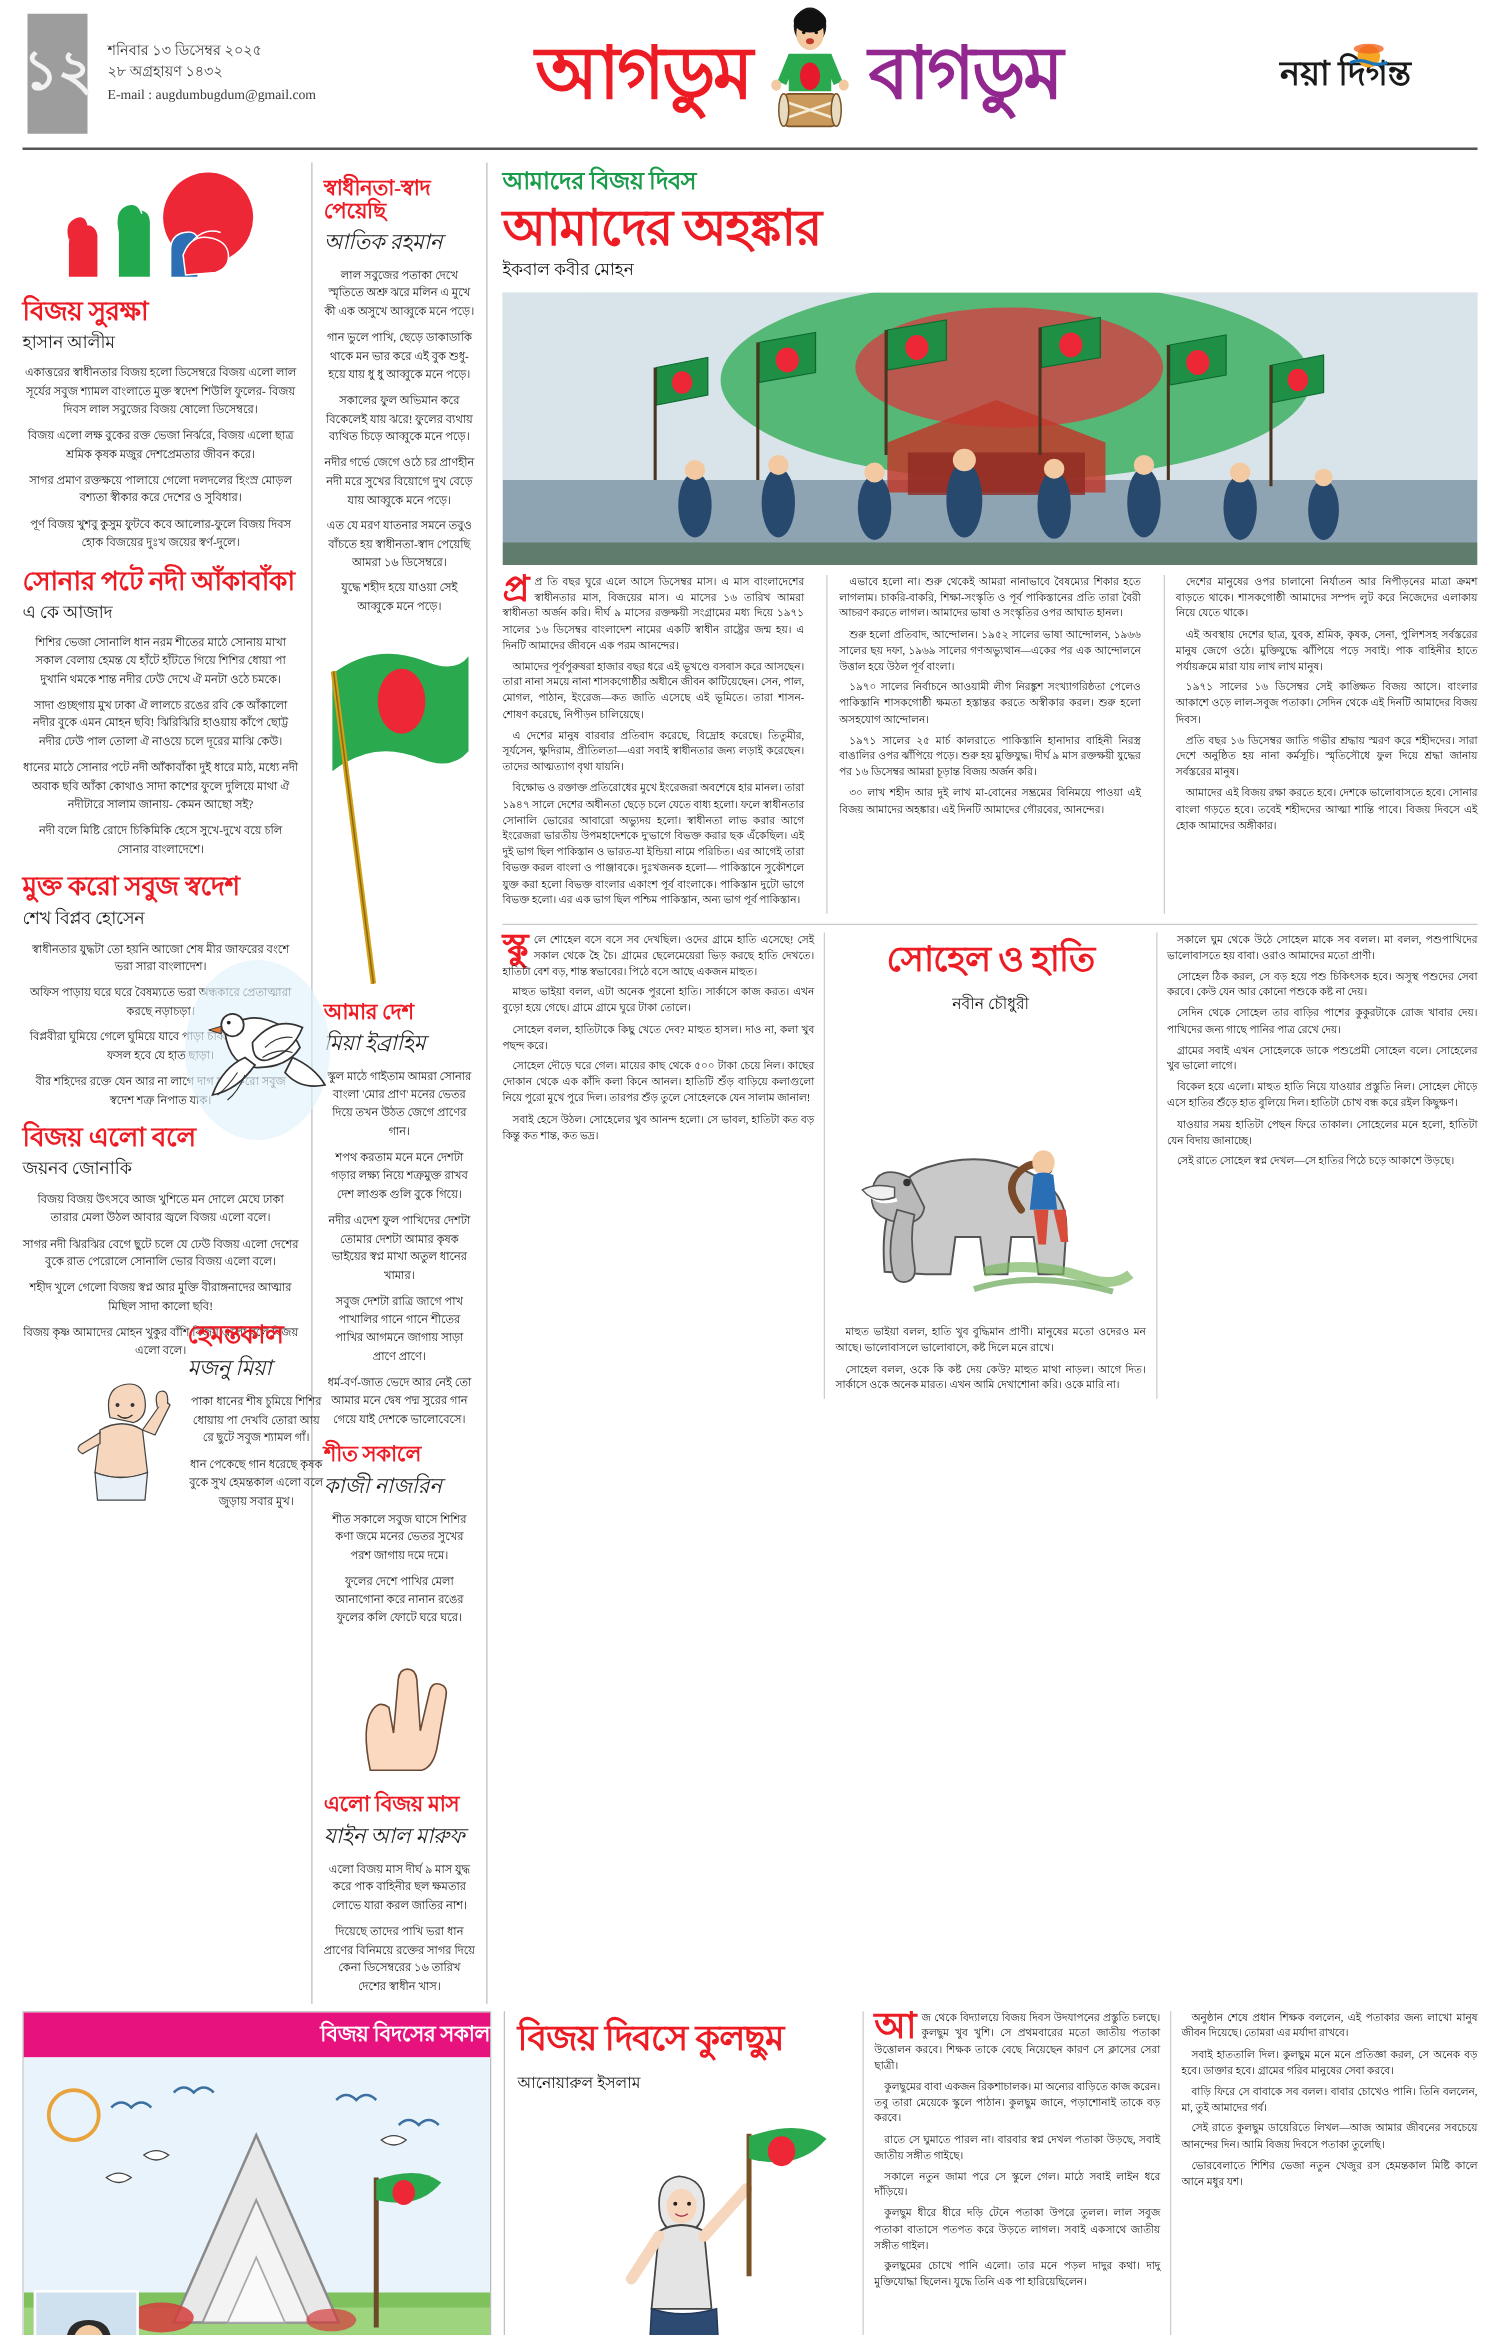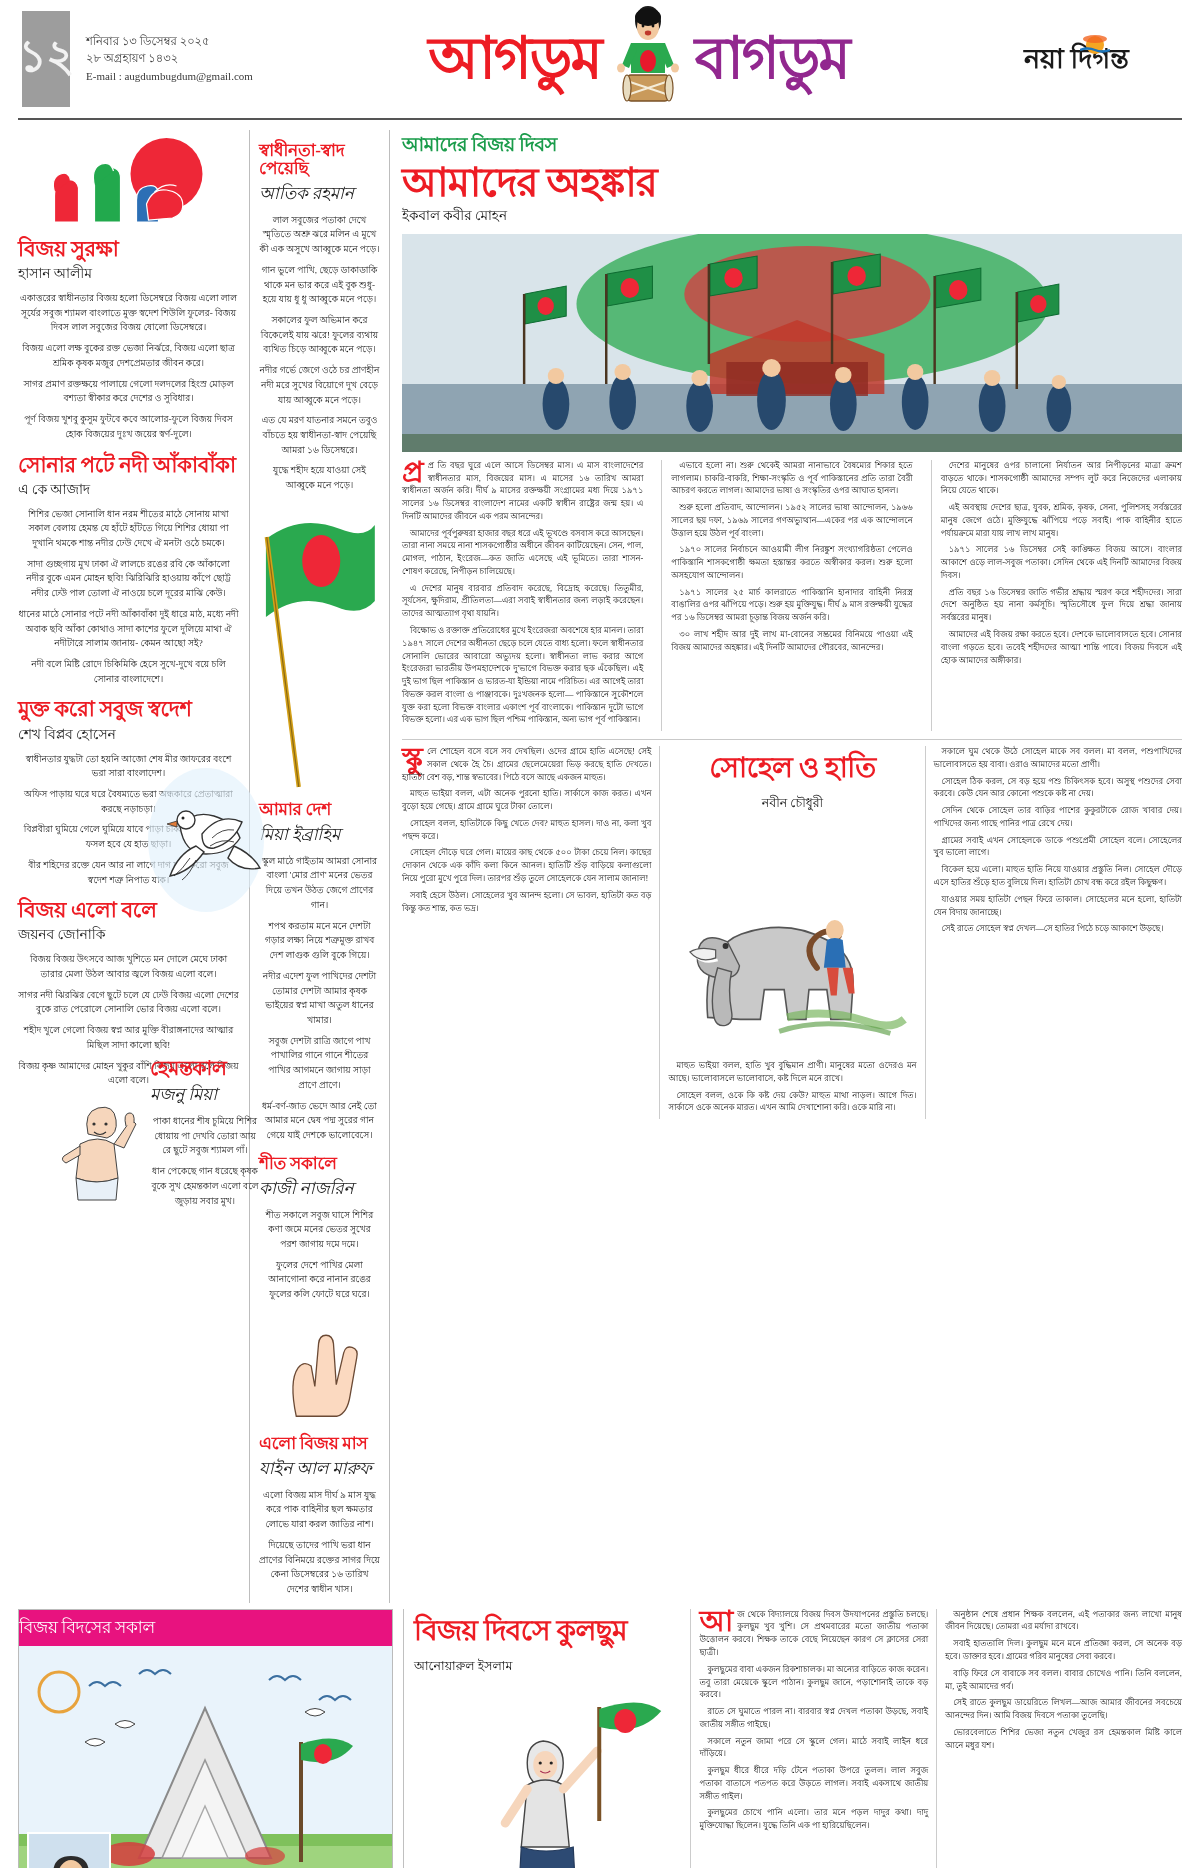--- a/index.html
+++ b/index.html
@@ -69,33 +69,33 @@
   
   .feature-kicker { color:#1a9c4b; font-size:19px; font-weight:bold; letter-spacing:-0.3px;}
   .feature-title { color:#ed1c24; font-size:40px; font-weight:bold; line-height:1.02; letter-spacing:-1px; margin:1px 0 1px 0;}
   .feature-byline { font-size:13.5px; color:#111; margin-bottom:6px; }
 
   .photo {
     width:100%; height:218px; position:relative; overflow:hidden;
     background:linear-gradient(160deg,#cfe8d6 0%,#e9d7dc 55%,#cfd9e6 100%);
   }
 
-  .artcols { display:flex; gap:18px; margin-top:8px; }
+  .artcols { display:flex; gap:18px; margin-top:8px;justify-content:flex-end; }
   .artcol { flex:1; }
   .artcol + .artcol { border-left:1px solid #ccc; padding-left:9px; }
   .dropcap { float:left; font-size:29px; line-height:0.82; color:#ed1c24; font-weight:bold; padding:1px 4px 0 0; }
 
   
   .lower { display:flex; padding:6px 18px 0 18px; }
 
   .elephant-art { height:238px; position:relative; }
 
   .drawing-box { border:1px solid #bbb; padding:0; }
   .drawing-head {
-    background:#e8127f; color:#fff; text-align:left; font-weight:normal;
+    background:#e8127f; color:#fff; text-align:right; font-weight:bold;
     font-size:17px; padding:4px 0; letter-spacing:-0.3px;
   }
   .drawing-canvas { height:290px; position:relative; overflow:hidden; background:#fff; }
 
   .story2-title { color:#ed1c24; font-size:28px; font-weight:bold; letter-spacing:-0.6px; }
   .story2-by { font-size:12.5px; margin:1px 0 4px 0; }
 
   .kid-art { height:300px; position:relative; }
   .vline { width:1px; background:#c0c0c0; }
 </style>

